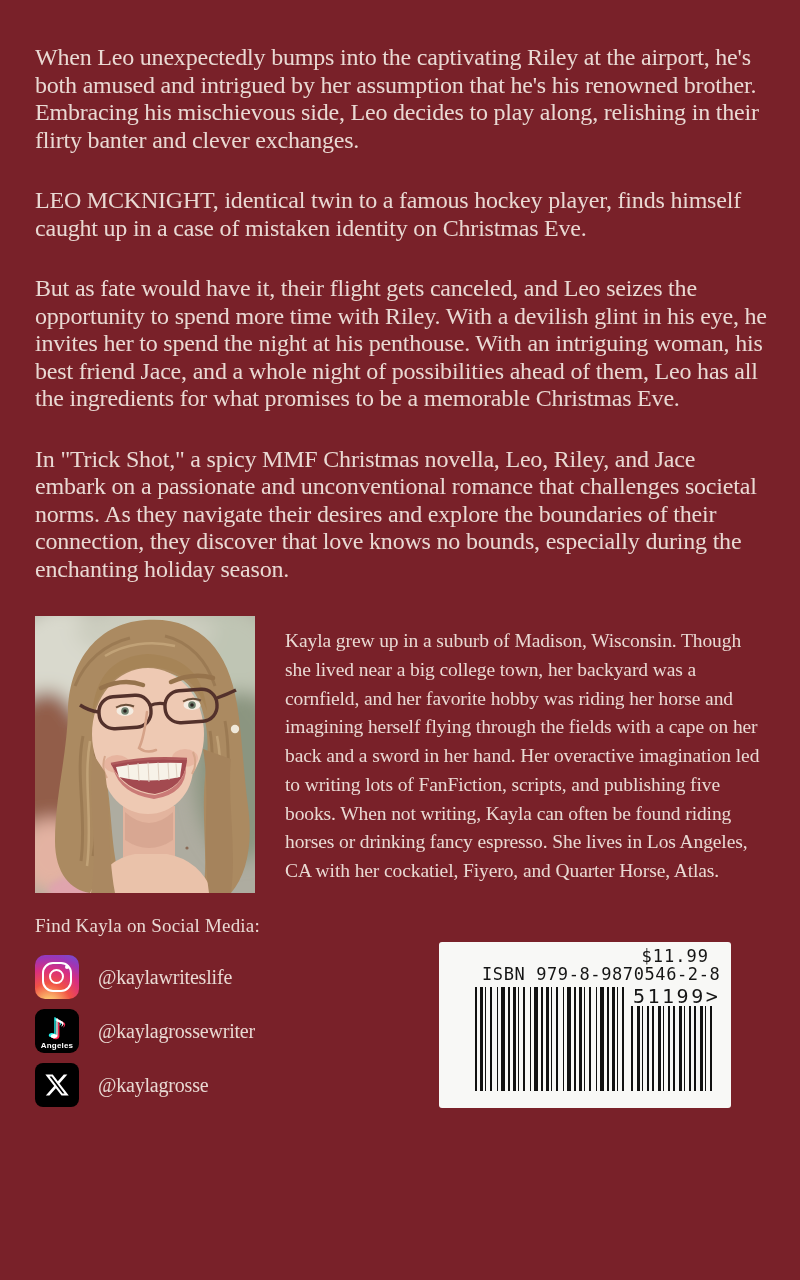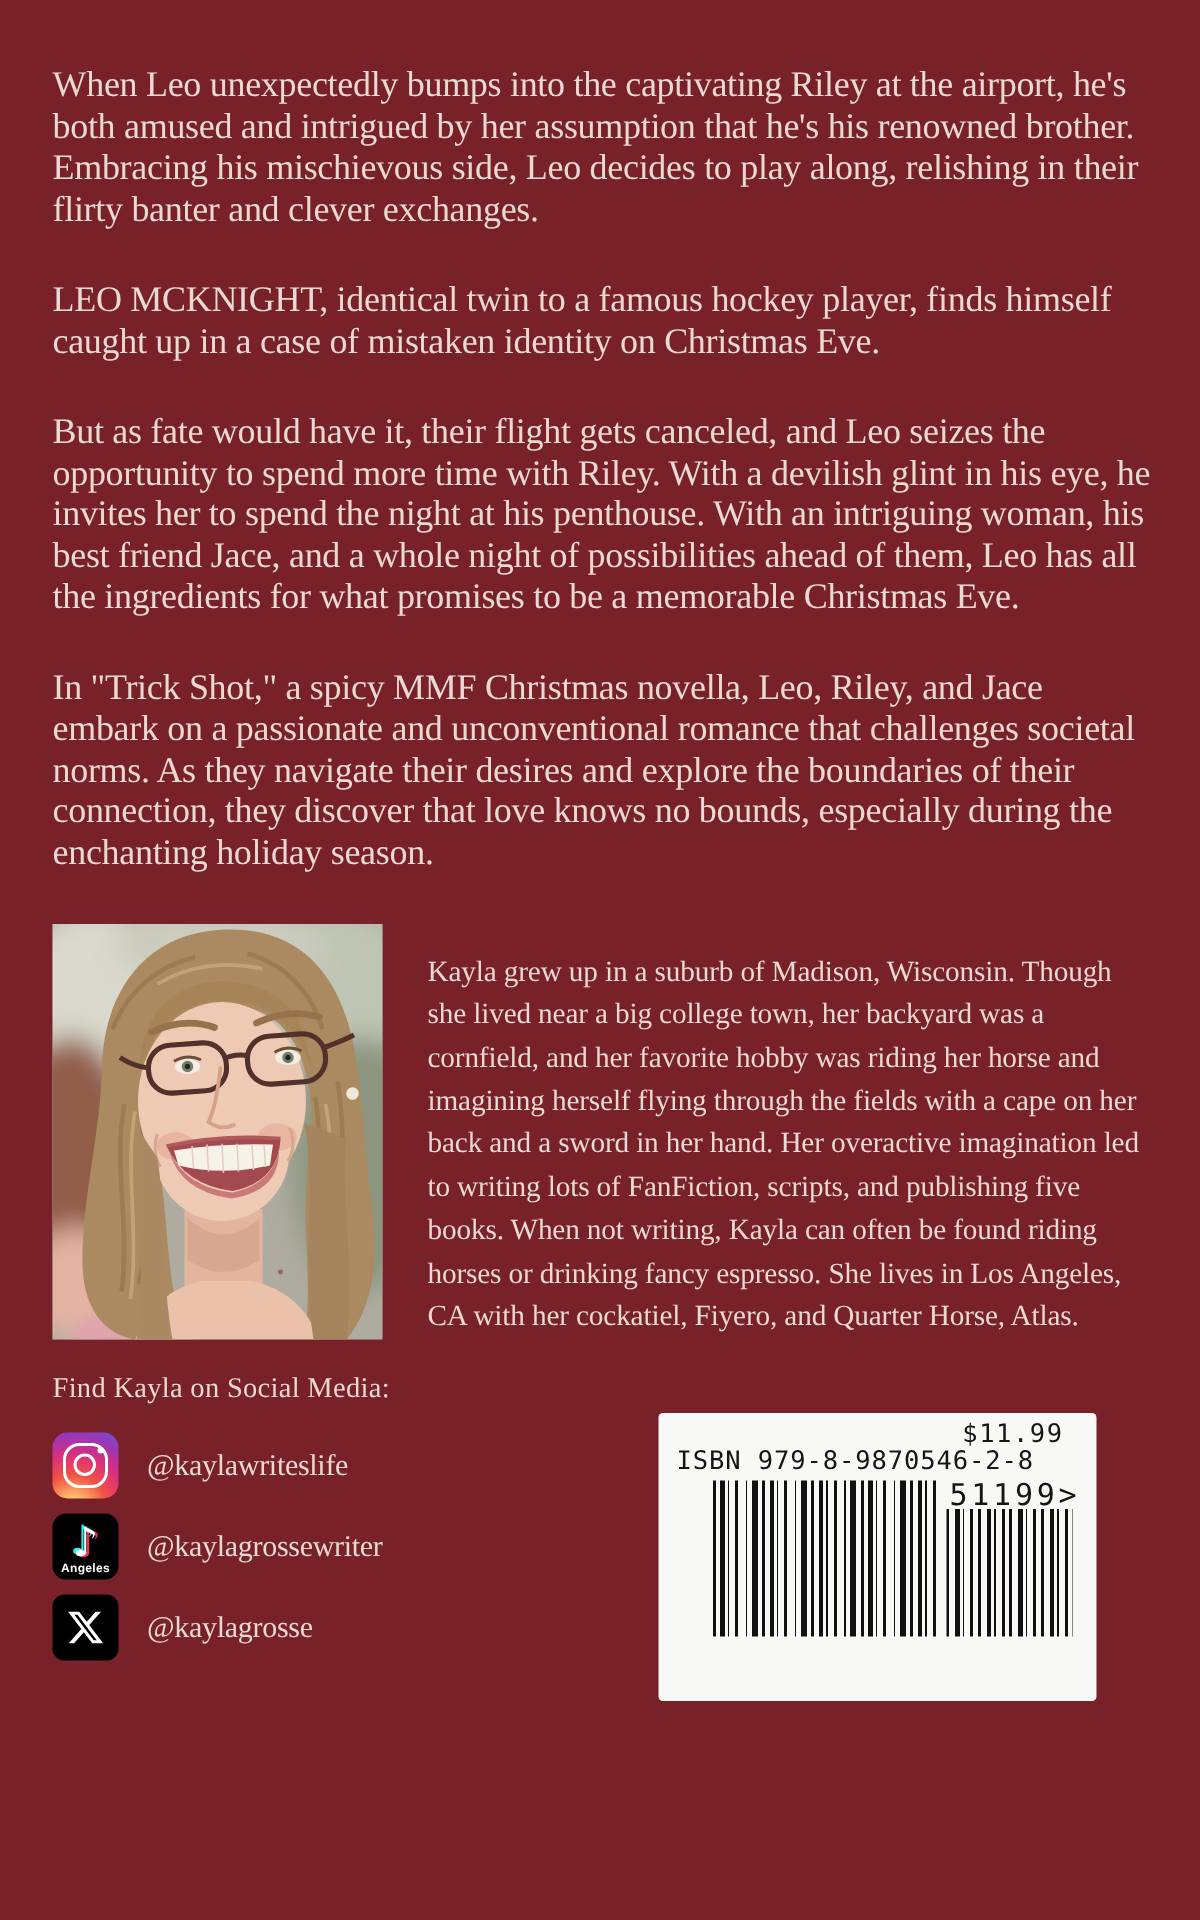--- a/index.html
+++ b/index.html
@@ -18,21 +18,21 @@
   
   .syn {
     margin:0 0 33px 0;
     width:732px;
     font-size:24px;
     line-height:27.5px;
     letter-spacing:-0.2px;
     color:#e9d9d3;
   }
   
-  .author-row { display:flex; align-items:flex-end; }
+  .author-row { display:flex; align-items:center; }
   .photo {
     width:220px; height:277px; flex:none;
     overflow:hidden;
     background:#aeaca0;
   }
   .photo svg { display:block; }
   .bio {
     margin:4px 0 0 30px;
     width:488px;
     font-size:19.5px;
@@ -67,27 +67,27 @@
   .tt .tt-word {
     position:absolute; bottom:3px; left:0; width:100%;
     text-align:center; color:#fff; font-size:8px; font-weight:bold;
     font-family:"Liberation Sans", sans-serif; letter-spacing:0.2px;
   }
   
   .xx { border-radius:8px; background:#000; }
   
   .barcode {
     position:absolute; left:404px; top:27px;
-    width:292px; height:192px;
+    width:292px; height:166px;
     background:#f8f8f6; border-radius:3px;
     color:#151515;
     font-family:"DejaVu Sans Mono", monospace;
   }
   .bc-price { position:absolute; top:4px; right:22px; font-size:17px; letter-spacing:1px; }
-  .bc-isbn  { position:absolute; top:22px; left:12px; font-size:17px; letter-spacing:0.6px; white-space:nowrap; }
+  .bc-isbn  { position:absolute; top:22px; left:43px; font-size:17px; letter-spacing:0.6px; white-space:nowrap; }
   .bars-main {
     position:absolute; left:36px; top:45px; width:150px; height:104px;
     background:repeating-linear-gradient(90deg,
       #111 0 2px, transparent 2px 5px,
       #111 5px 8px, transparent 8px 10px,
       #111 10px 11px, transparent 11px 15px,
       #111 15px 17px, transparent 17px 22px,
       #111 22px 23px, transparent 23px 26px,
       #111 26px 30px, transparent 30px 33px);
   }

